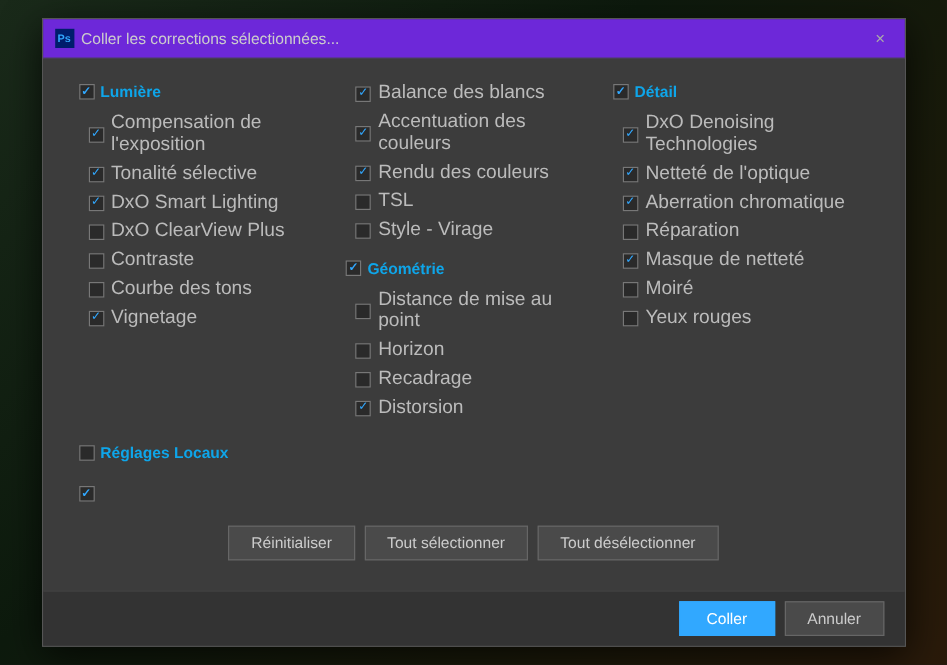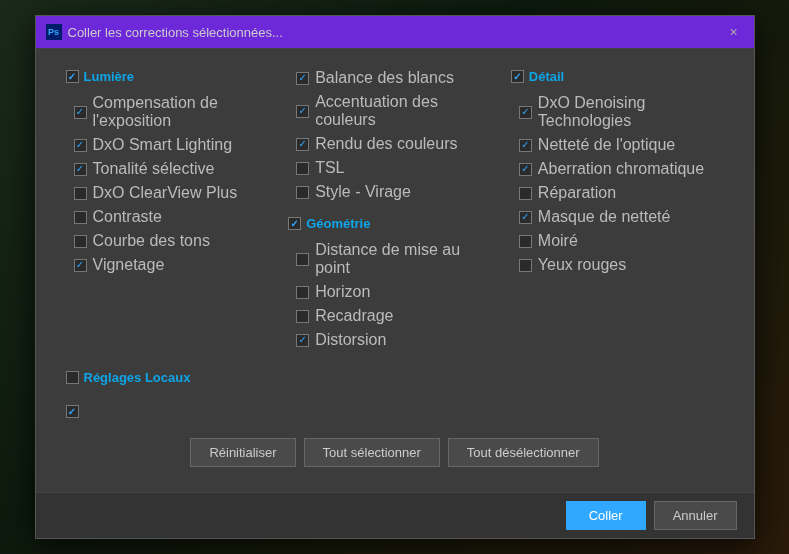--- a/index.html
+++ b/index.html
@@ -213,25 +213,25 @@
         <div class="section-header">
           <div class="cb section-cb checked"></div>
           <span>Lumière</span>
         </div>
         <div class="checkbox-item">
           <div class="cb checked"></div>
           <span>Compensation de l'exposition</span>
         </div>
         <div class="checkbox-item">
           <div class="cb checked"></div>
+          <span>Tonalité sélective</span>
+        </div>
+        <div class="checkbox-item">
+          <div class="cb checked"></div>
           <span>DxO Smart Lighting</span>
-        </div>
-        <div class="checkbox-item">
-          <div class="cb checked"></div>
-          <span>Tonalité sélective</span>
         </div>
         <div class="checkbox-item">
           <div class="cb"></div>
           <span>DxO ClearView Plus</span>
         </div>
         <div class="checkbox-item">
           <div class="cb"></div>
           <span>Contraste</span>
         </div>
         <div class="checkbox-item">

